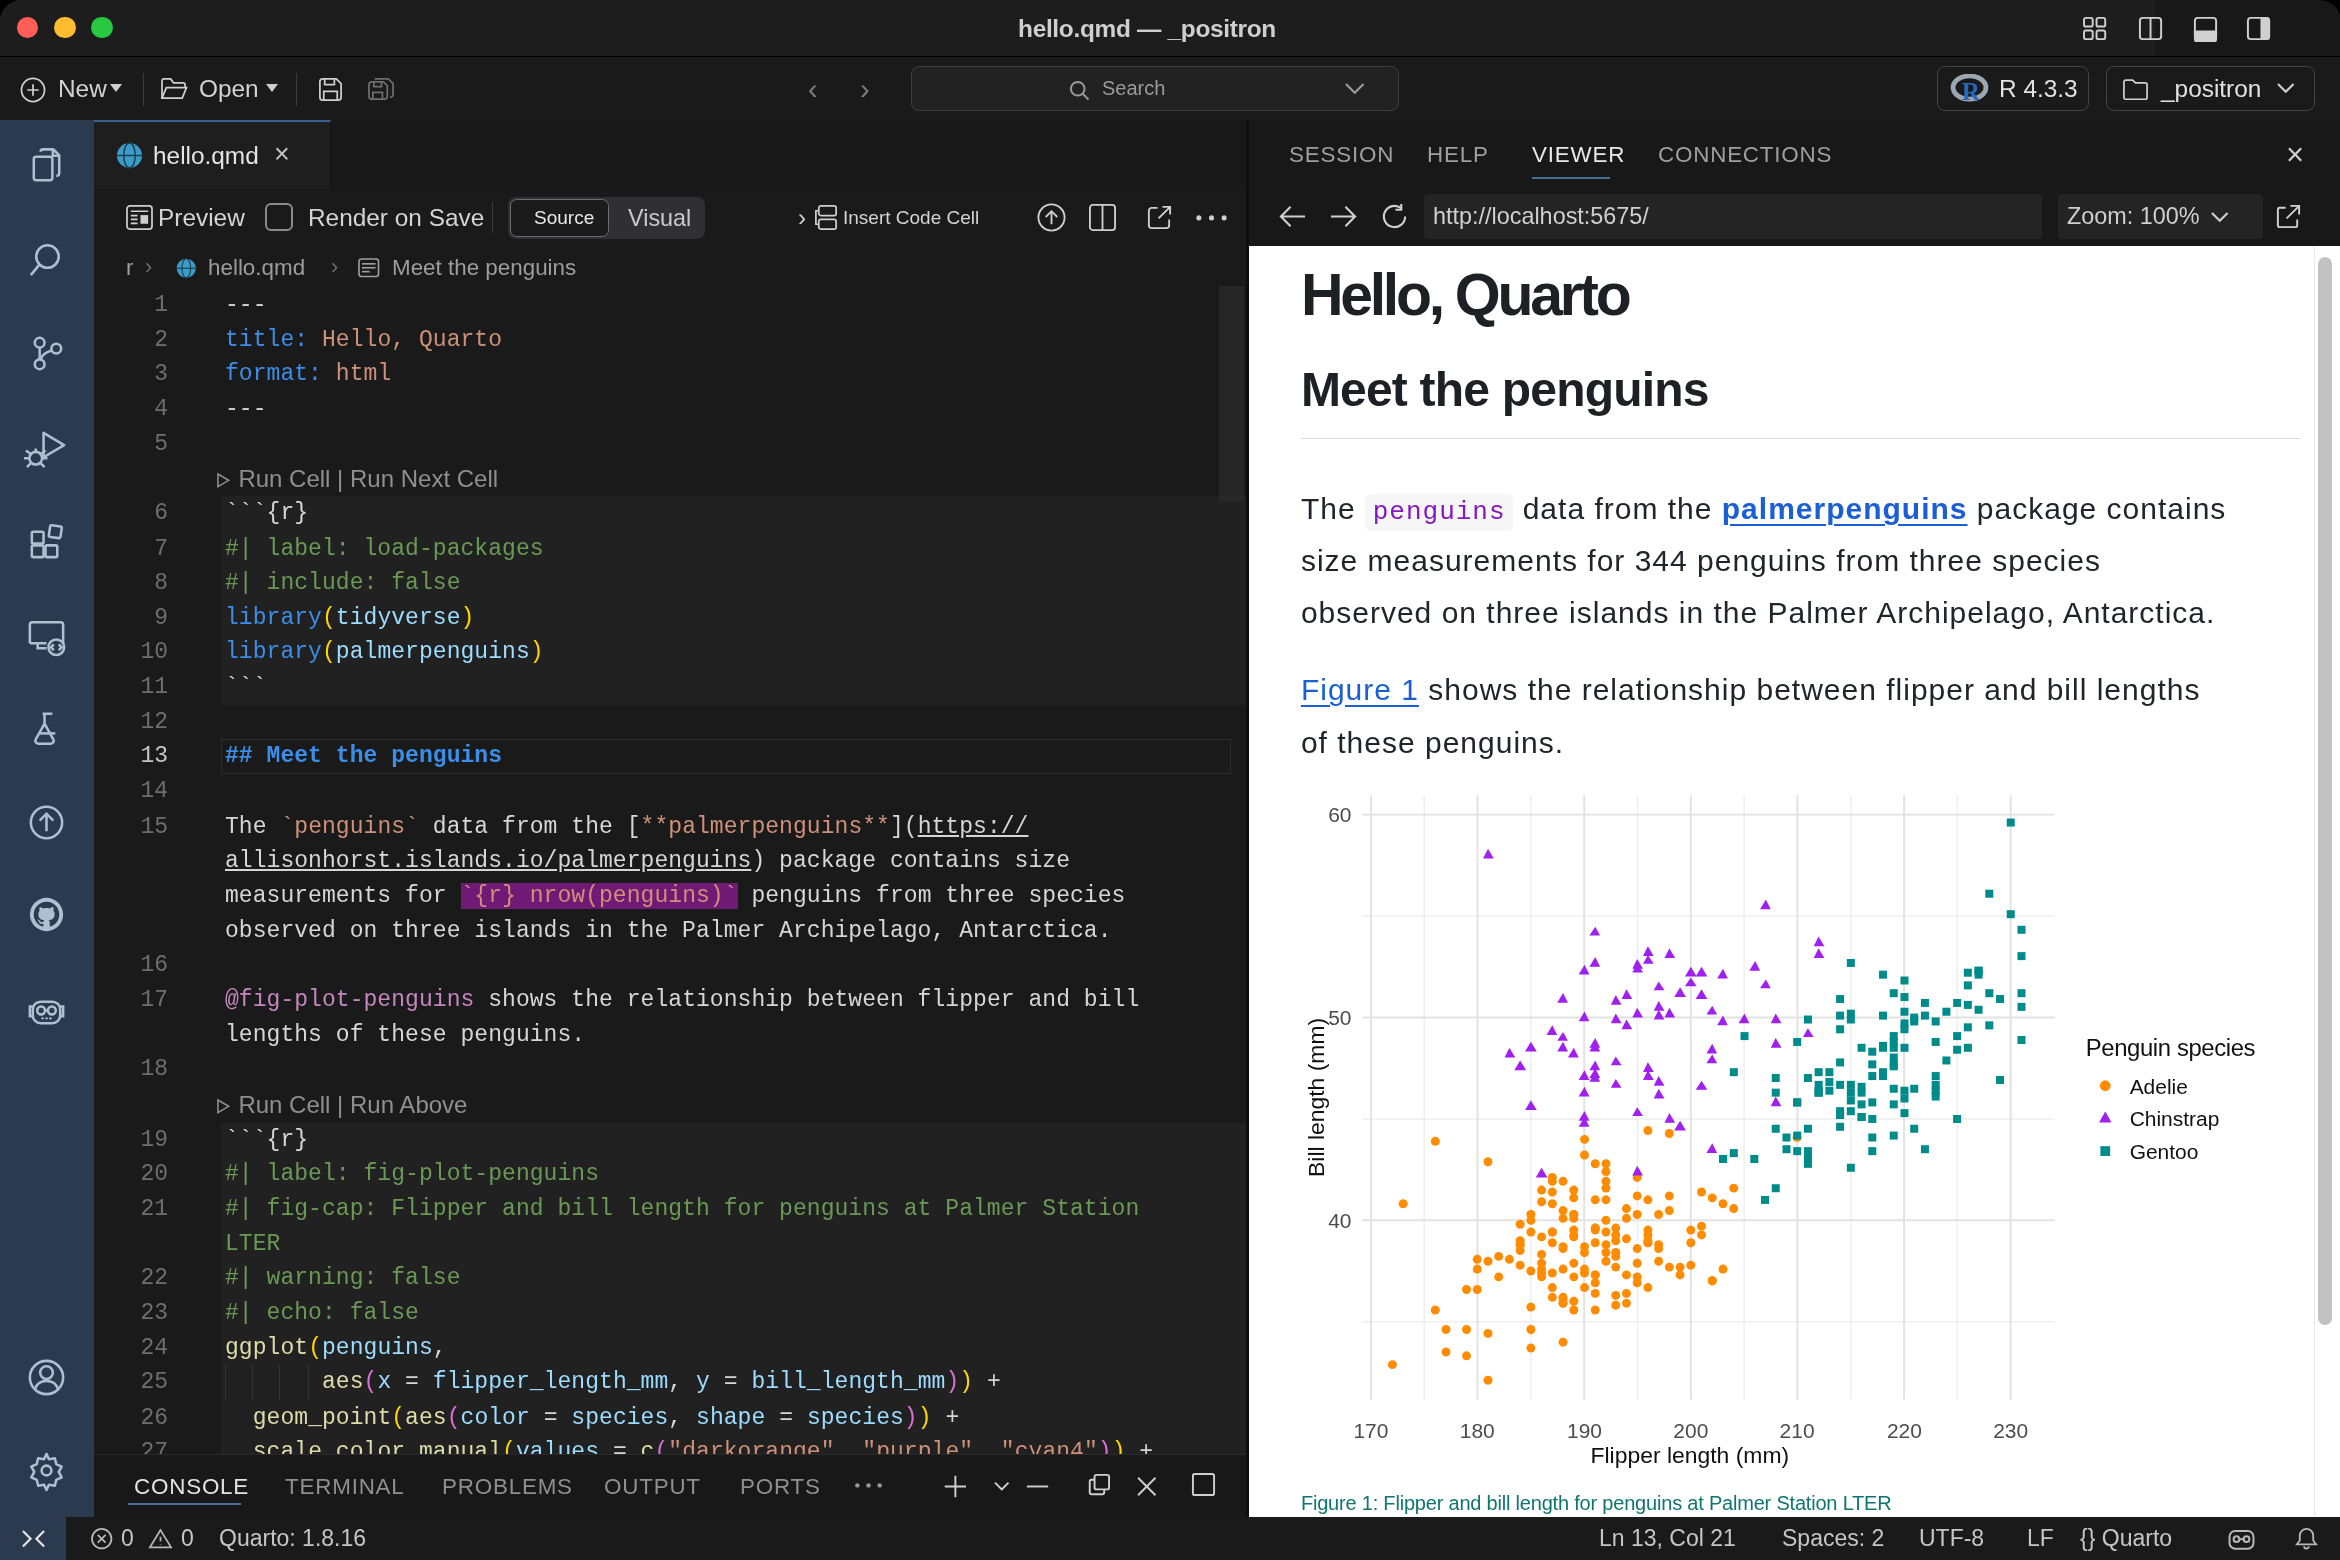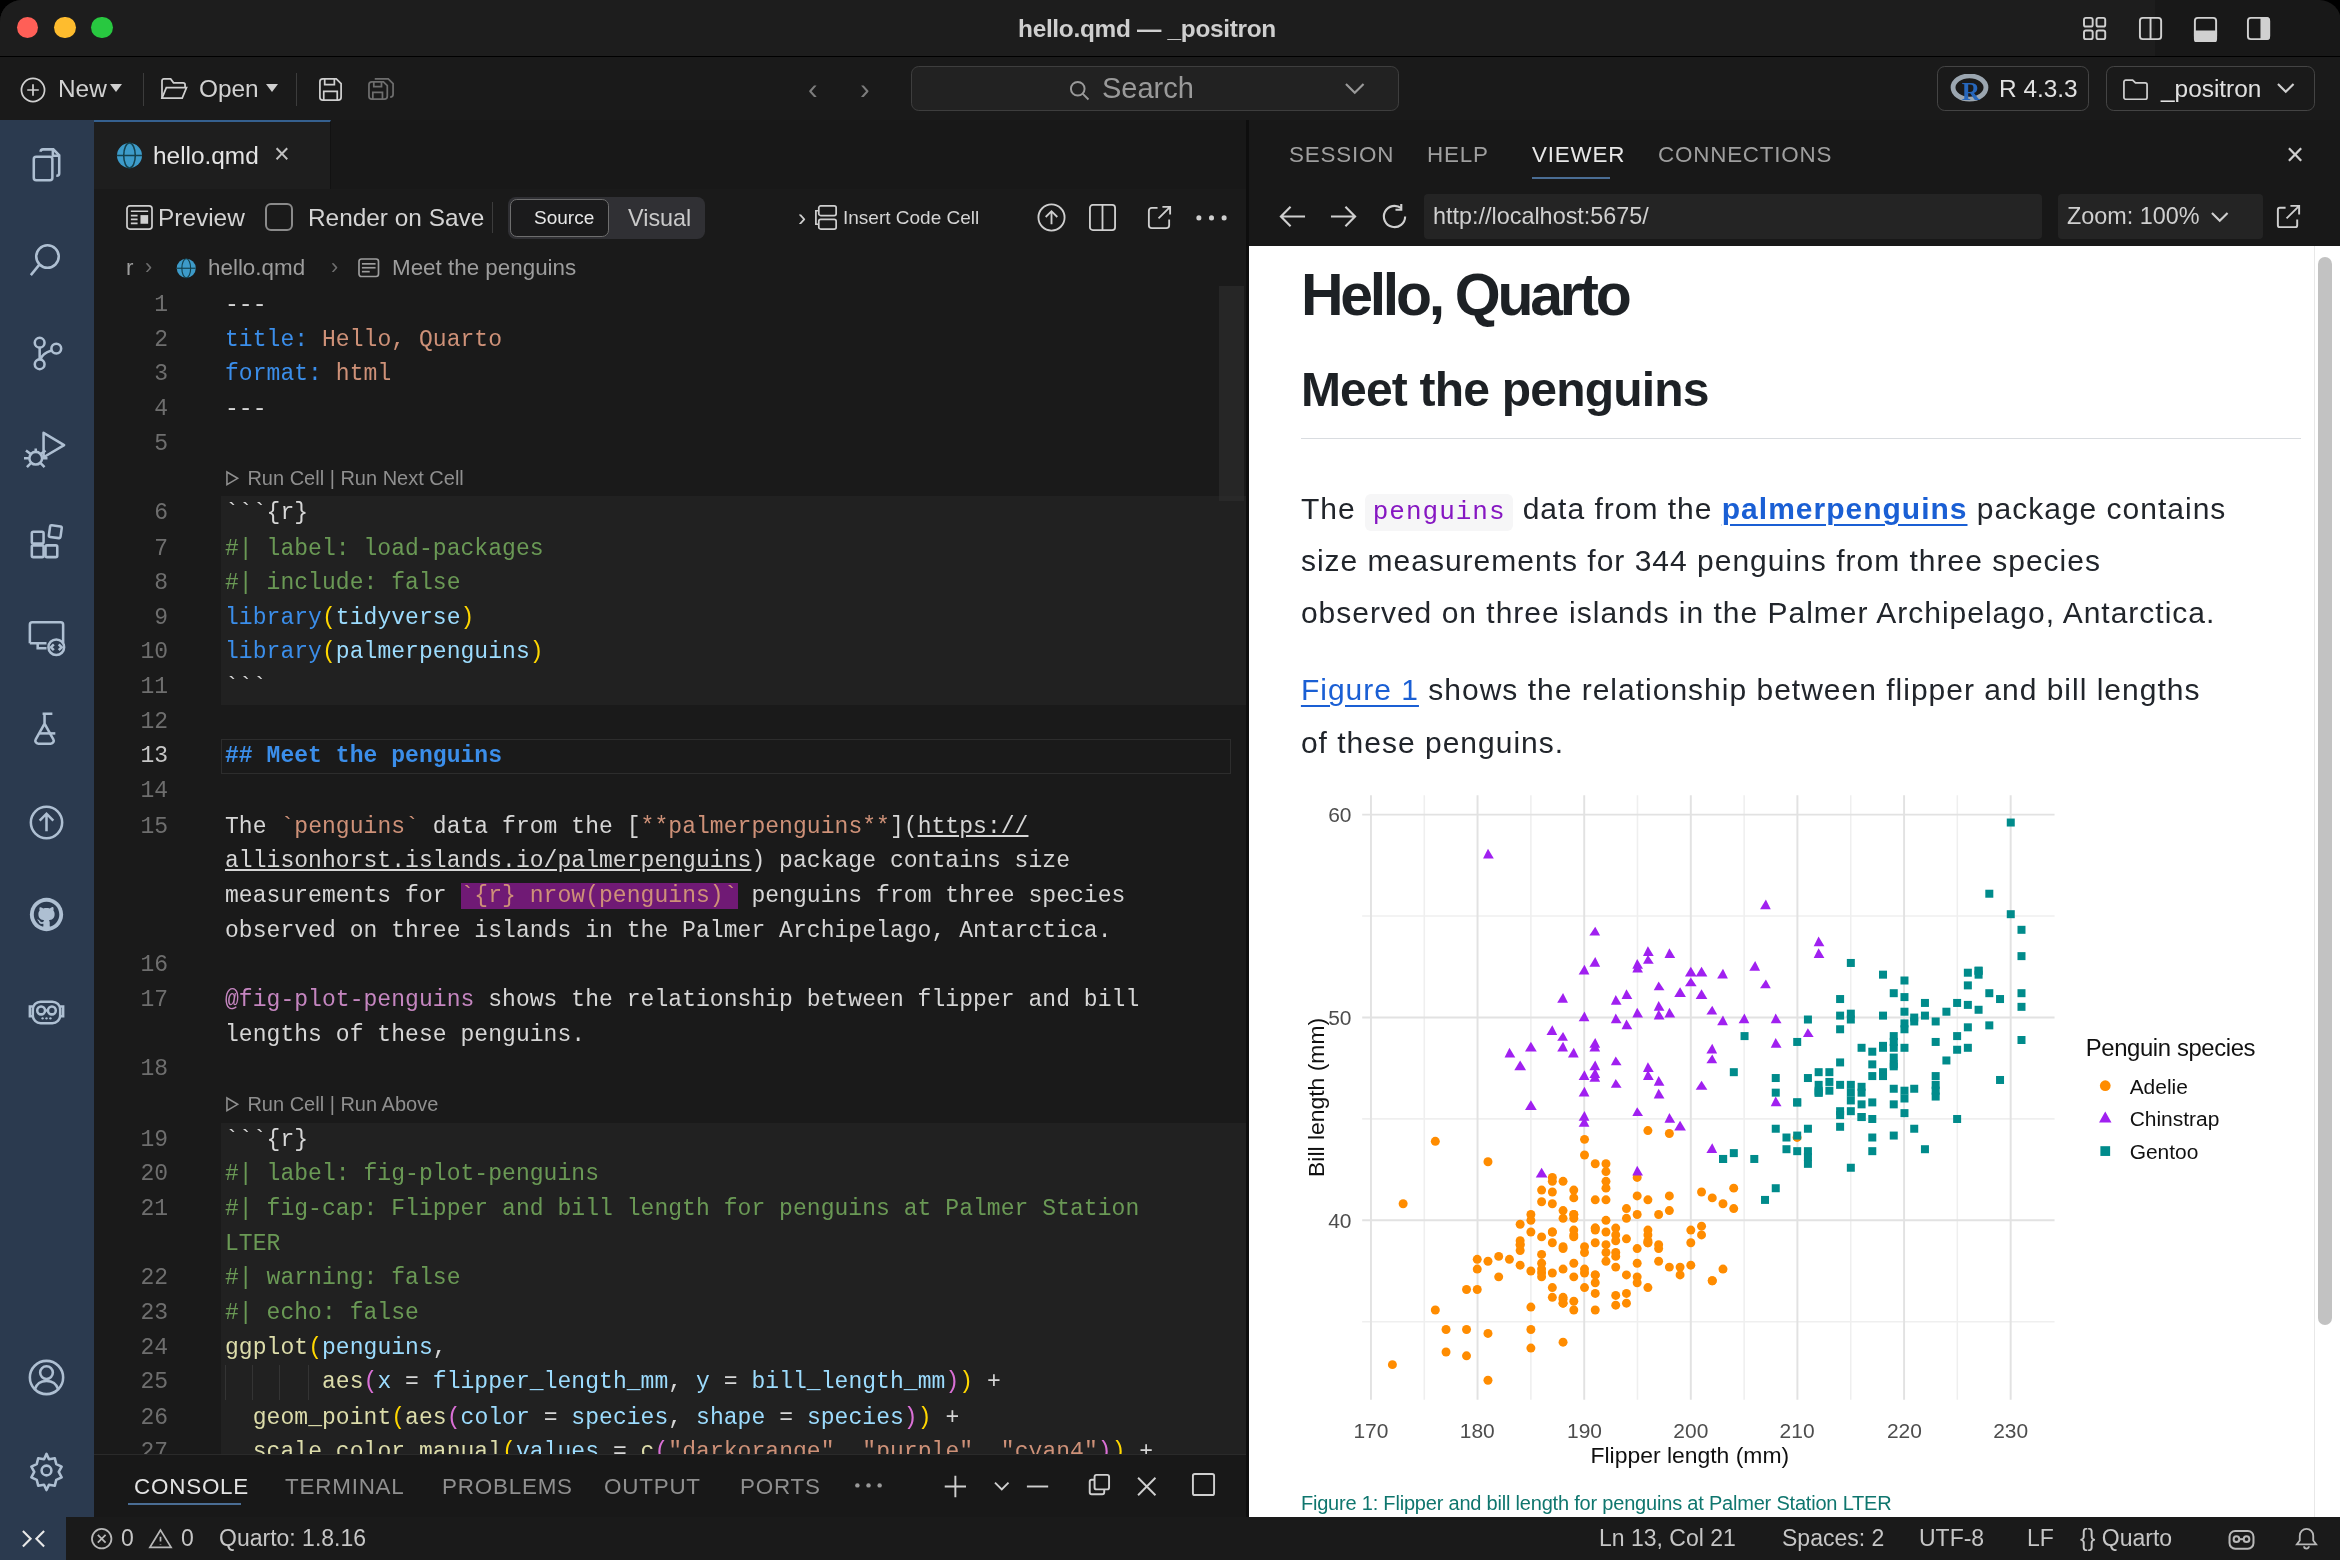--- a/index.html
+++ b/index.html
@@ -9,21 +9,21 @@
 #activity{position:absolute;top:120px;left:0;width:94px;height:1398px;background:#2b3a4f}
 #editor{position:absolute;top:120px;left:94px;width:1153px;height:1398px;background:#1a1a1a;overflow:hidden}
 #rightpane{position:absolute;top:120px;left:1246px;width:1094px;height:1398px;background:#181818;overflow:hidden}
 #statusbar{position:absolute;top:1517px;left:0;width:2341px;height:43px;background:#1a1a1a;overflow:hidden}
 .trafficlight{position:absolute;top:16.6px;width:21.5px;height:21.5px;border-radius:50%}
 .tbt{position:absolute;color:#d2d2d2;font-size:24.4px;line-height:64px;height:64px}
 .cl{position:absolute;left:131px;height:35px;font-family:"Liberation Mono",monospace;font-size:23px;line-height:35px;white-space:pre;color:#d6d6d6;letter-spacing:0.05px}
 .ln{position:absolute;left:0;width:74px;text-align:right;color:#6e6e6e;font-family:"Liberation Mono",monospace;font-size:23px;line-height:35px;height:35px}
 .kb{color:#3b8eea}.sa{color:#ce9178}.gr{color:#6a9955}.lb{color:#9cdcfe}.fy{color:#dcdcaa}.g1{color:#ffd700}.g2{color:#da70d6}.mg{color:#c586c0}
 .undl{text-decoration:underline}
-.rc{position:absolute;left:131px;height:35px;color:#8f8f8f;font-size:20px;line-height:35px;white-space:pre}
+.rc{position:absolute;left:122px;height:35px;color:#8f8f8f;font-size:24px;line-height:35px;white-space:pre}
 .bct{color:#9d9d9d;font-size:22.4px}
 .ptab{position:absolute;color:#8f8f8f;font-size:22.4px;letter-spacing:0.8px;line-height:59px;height:59px}
 .rtab{position:absolute;color:#9f9f9f;font-size:22.4px;letter-spacing:0.8px;line-height:70px;height:70px}
 .sbt{position:absolute;color:#c6c6c6;font-size:23px;line-height:43px;height:43px}
 #white{position:absolute;left:2.9px;top:126px;width:1091px;height:1272px;background:#fff;color:#1d2127}
 .pline{position:absolute;left:52px;font-size:30px;letter-spacing:1px;color:#21252b;white-space:pre}
 .qlink{color:#1a5fd4;text-decoration:underline;text-underline-offset:4.9px;text-decoration-thickness:2.4px}
 </style></head><body>
 <div id="app">
 <div id="titlebar">
@@ -71,21 +71,21 @@
         <path d="M7 24v-7h10v7"></path>
         <path d="M9 3h14l5 5v11a3 3 0 0 1-3 3"></path>
       </svg>
 <div class="abs" style="left:808px;top:0;height:64px;line-height:64px;color:#7c7c7c;font-size:29px">‹</div>
 <div class="abs" style="left:860px;top:0;height:64px;line-height:64px;color:#7c7c7c;font-size:29px">›</div>
 <div class="abs" style="left:911px;top:8.8px;width:488px;height:45px;background:#222222;border:1px solid #3e3e3e;border-radius:7.8px"></div>
 <svg class="abs" style="left:1068px;top:21.5px" width="23.4" height="23.4" viewBox="0 0 24 24" fill="none" stroke="#9a9a9a" stroke-width="2">
         <circle cx="10" cy="10" r="7"></circle>
         <line x1="15" y1="15" x2="21" y2="21"></line>
       </svg>
-<div class="abs" style="left:1102px;top:0;height:64px;line-height:62px;color:#9a9a9a;font-size:29px">Search</div>
+<div class="abs" style="left:1102px;top:0;height:64px;line-height:62px;color:#9a9a9a;font-size:20px">Search</div>
 <svg class="abs" style="left:1344px;top:25px" width="21.5" height="13.7" viewBox="0 0 22 14" fill="none" stroke="#9a9a9a" stroke-width="2.2">
         <path d="M2 2l9 9 9-9"></path>
       </svg>
 <div class="abs" style="left:1937px;top:8.8px;width:152px;height:45px;border:1px solid #444;border-radius:7.8px"></div>
 <svg class="abs" style="left:1950px;top:16.6px" width="39" height="30" viewBox="0 0 40 31">
         <ellipse cx="20" cy="14" rx="17" ry="12" fill="none" stroke="#9ba6b0" stroke-width="5"></ellipse>
         <text x="12" y="27" font-family="Liberation Serif,serif" font-weight="bold" font-size="26" fill="#2767bc">R</text>
       </svg>
 <div class="tbt" style="left:1999px;color:#e2e2e2">R 4.3.3</div>
 <div class="abs" style="left:2106px;top:8.8px;width:209px;height:45px;border:1px solid #444;border-radius:7.8px"></div>

